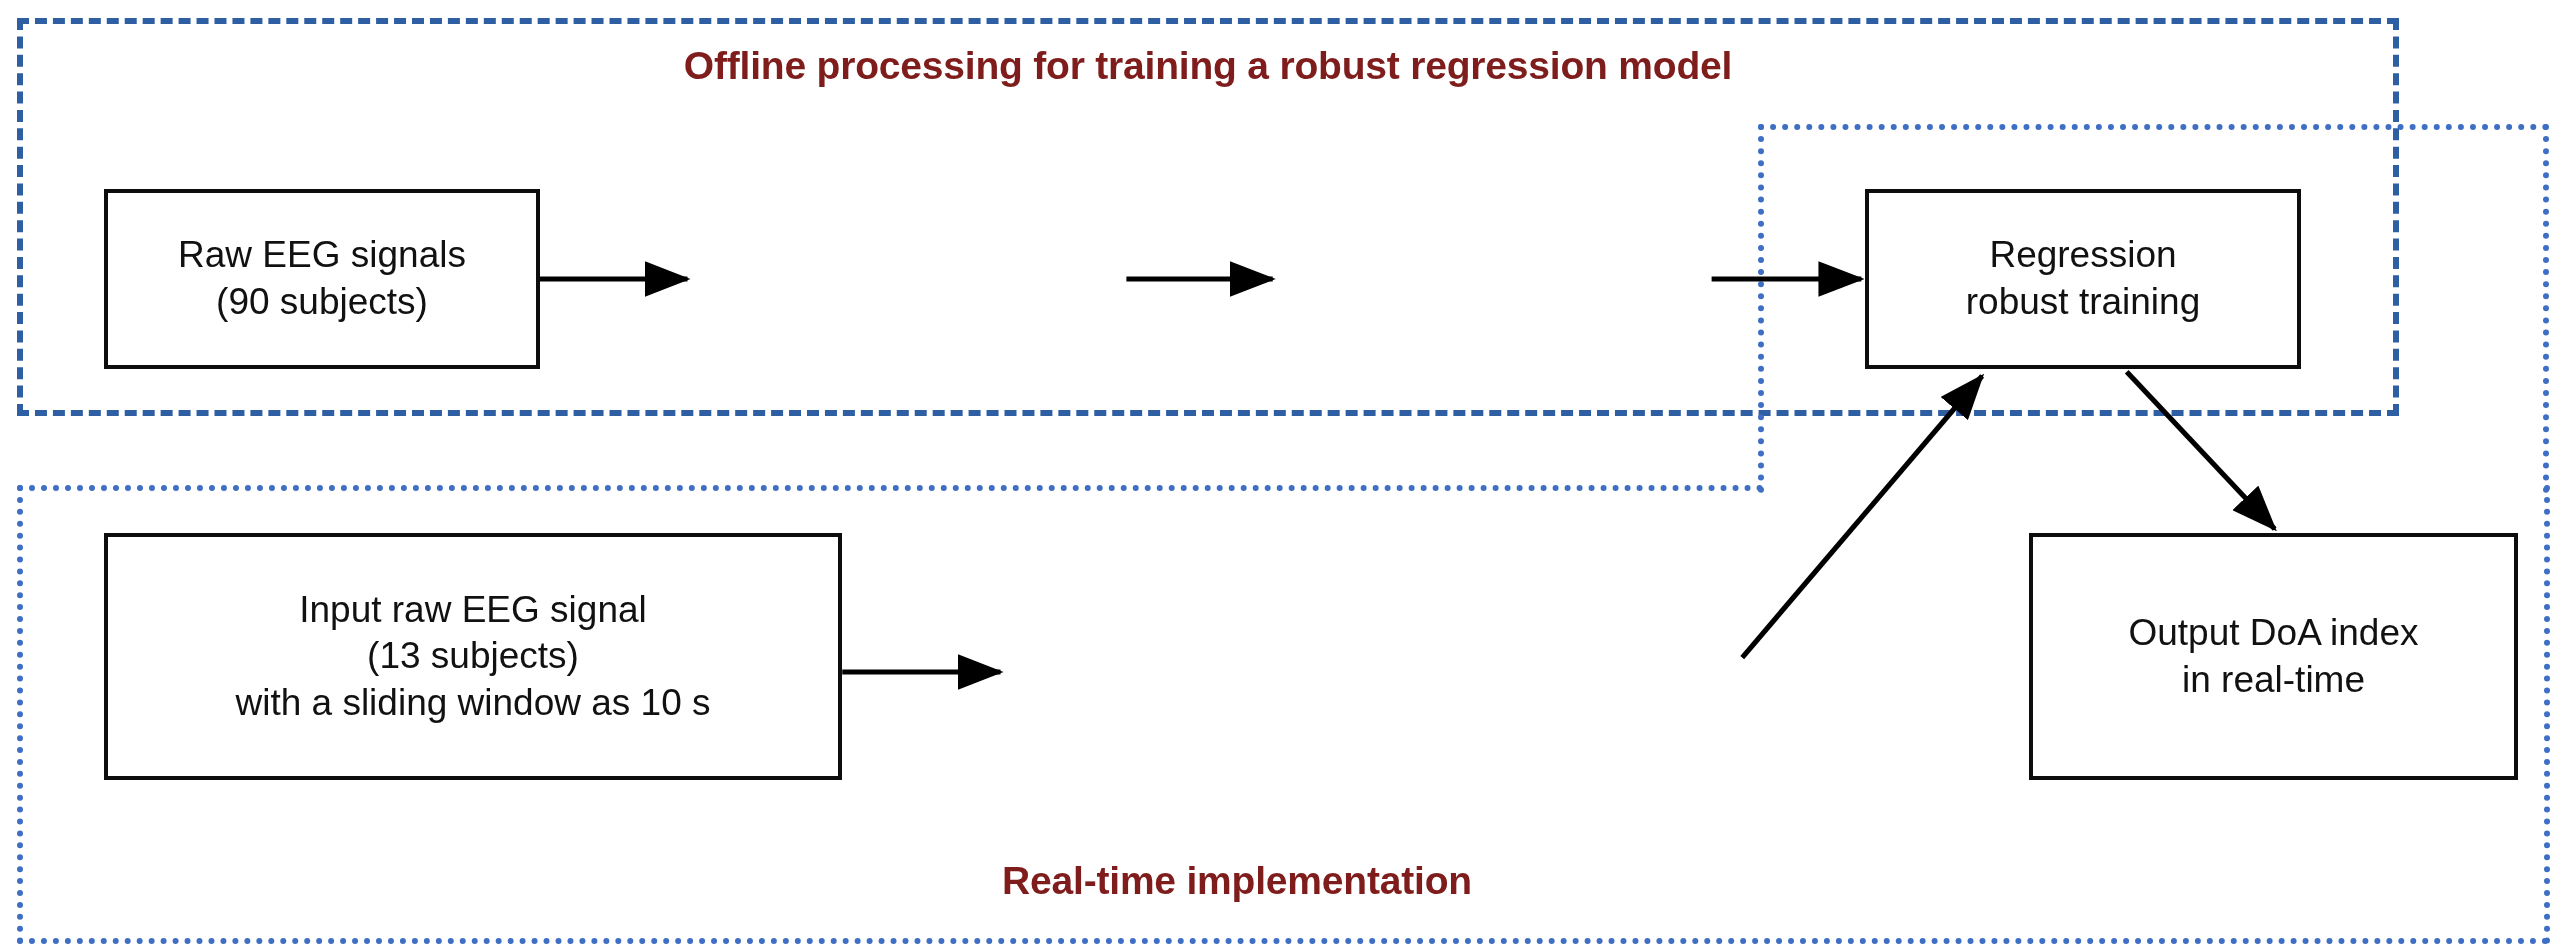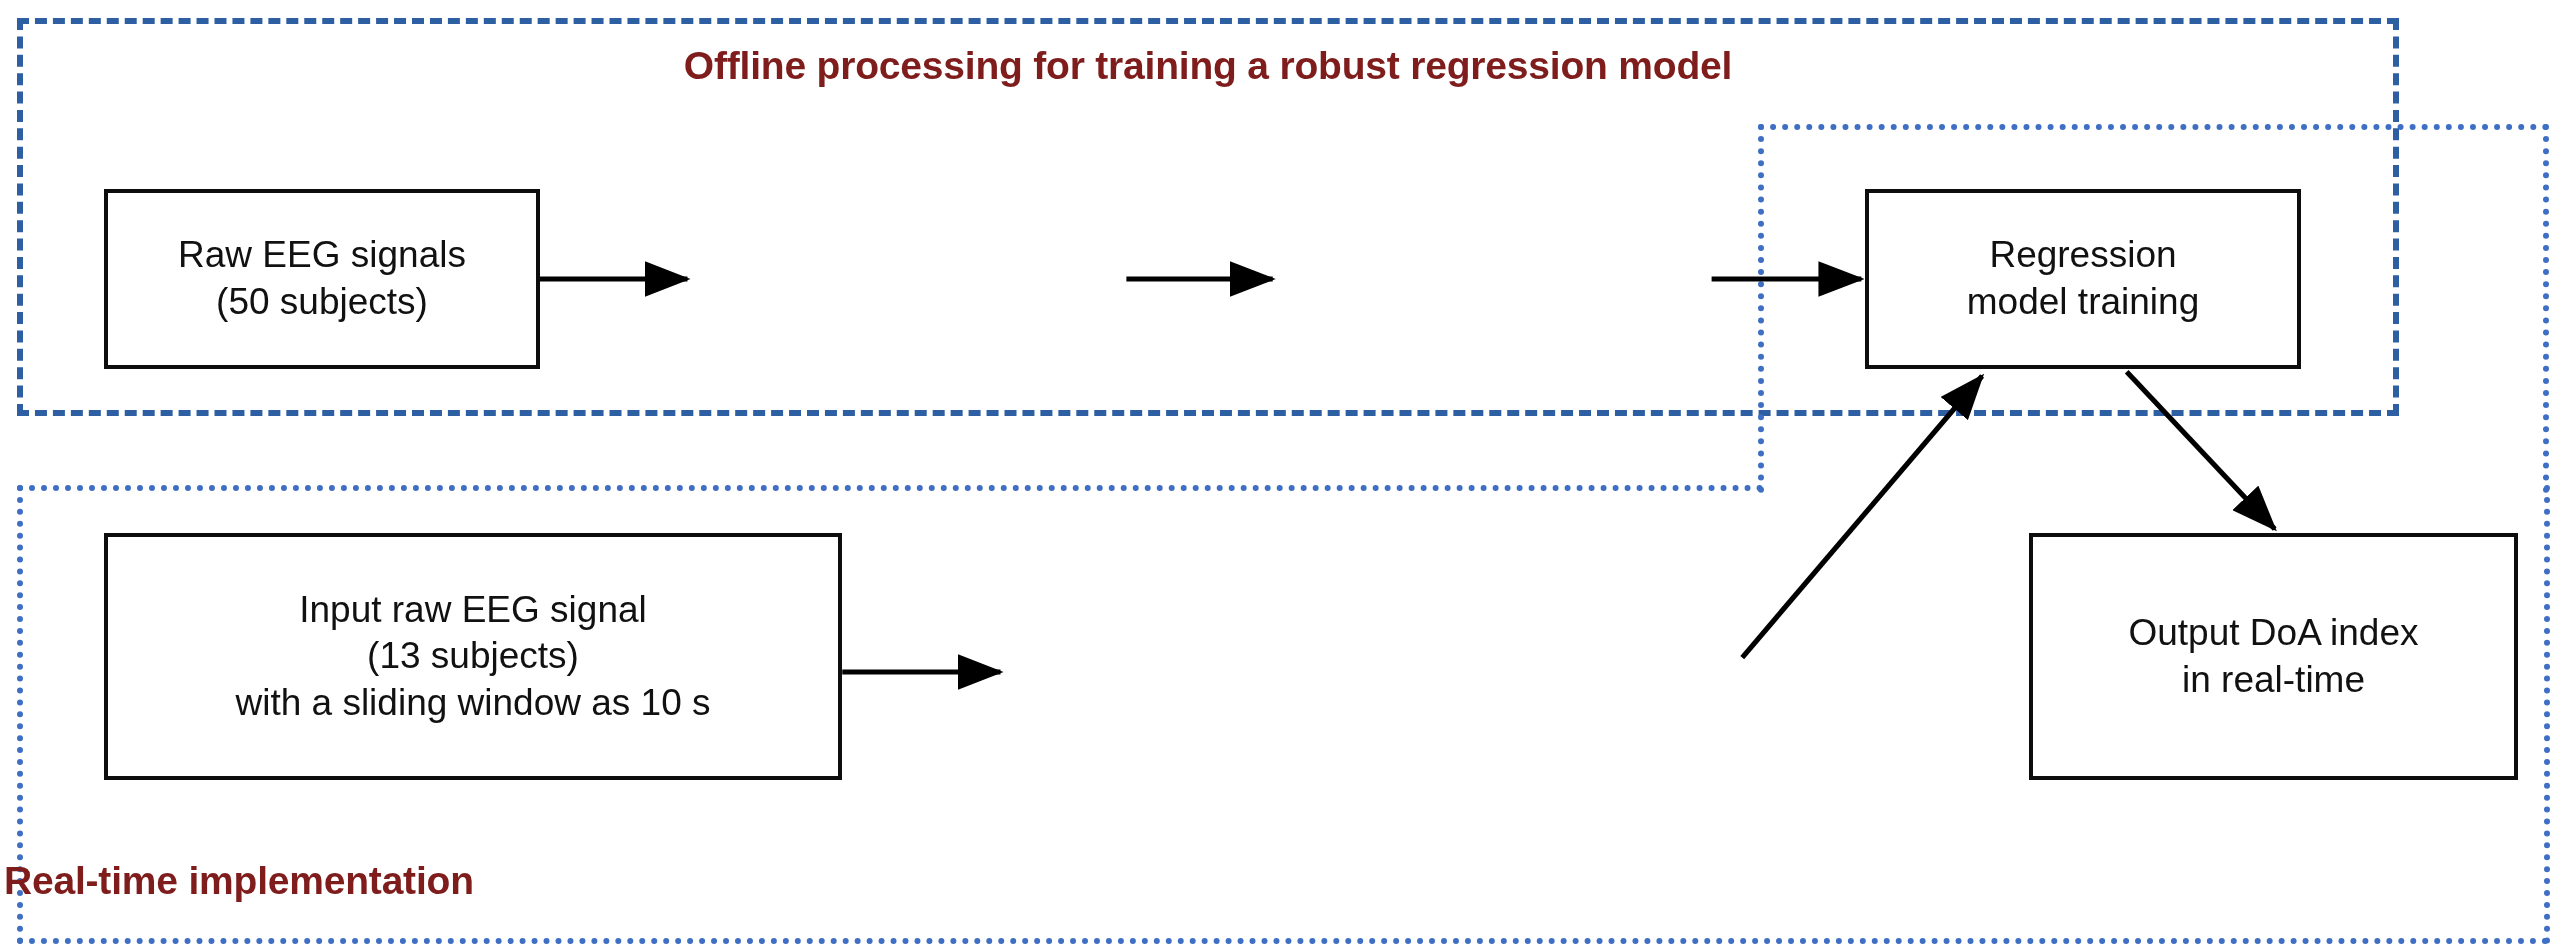--- a/index.html
+++ b/index.html
@@ -69,23 +69,24 @@
     letter-spacing: -0.2px;
   }
   .caption.offline-caption {
     left: 0;
     top: 44px;
     width: 2416px;
     text-align: center;
     font-size: 39px;
   }
   .caption.realtime-caption {
-    left: 4px;
+    left: 16px;
     top: 859px;
     width: 2442px;
+    text-align: center;
     font-size: 39px;
   }
 
   
   .node {
     position: absolute;
     box-sizing: border-box;
     border: 4.3px solid #0d0d0d;
     background: #ffffff;
     display: flex;
@@ -149,26 +150,26 @@
     <line x1="2012" y1="328" x2="2188" y2="328" stroke="#000000" stroke-width="6" marker-end="url(#arrowhead)"></line>
 
     <line x1="990" y1="790" x2="1176" y2="790" stroke="#000000" stroke-width="6" marker-end="url(#arrowhead)"></line>
 
     <line x1="2048" y1="773" x2="2330" y2="442" stroke="#000000" stroke-width="6" marker-end="url(#arrowhead)"></line>
 
     <line x1="2500" y1="437" x2="2674" y2="622" stroke="#000000" stroke-width="6" marker-end="url(#arrowhead)"></line>
   </svg>
 
   <div class="node" id="node-raw-eeg">Raw EEG signals
-(50 subjects)</div>
+(90 subjects)</div>
 
 
 
   <div class="node" id="node-regression">Regression
-model training</div>
+robust training</div>
 
   <div class="node" id="node-input-raw-eeg">Input raw EEG signal
 (13 subjects)
 with a sliding window as 10 s</div>
 
 
   <div class="node" id="node-output-doa">Output DoA index
 in real-time</div>
 
 </div>

